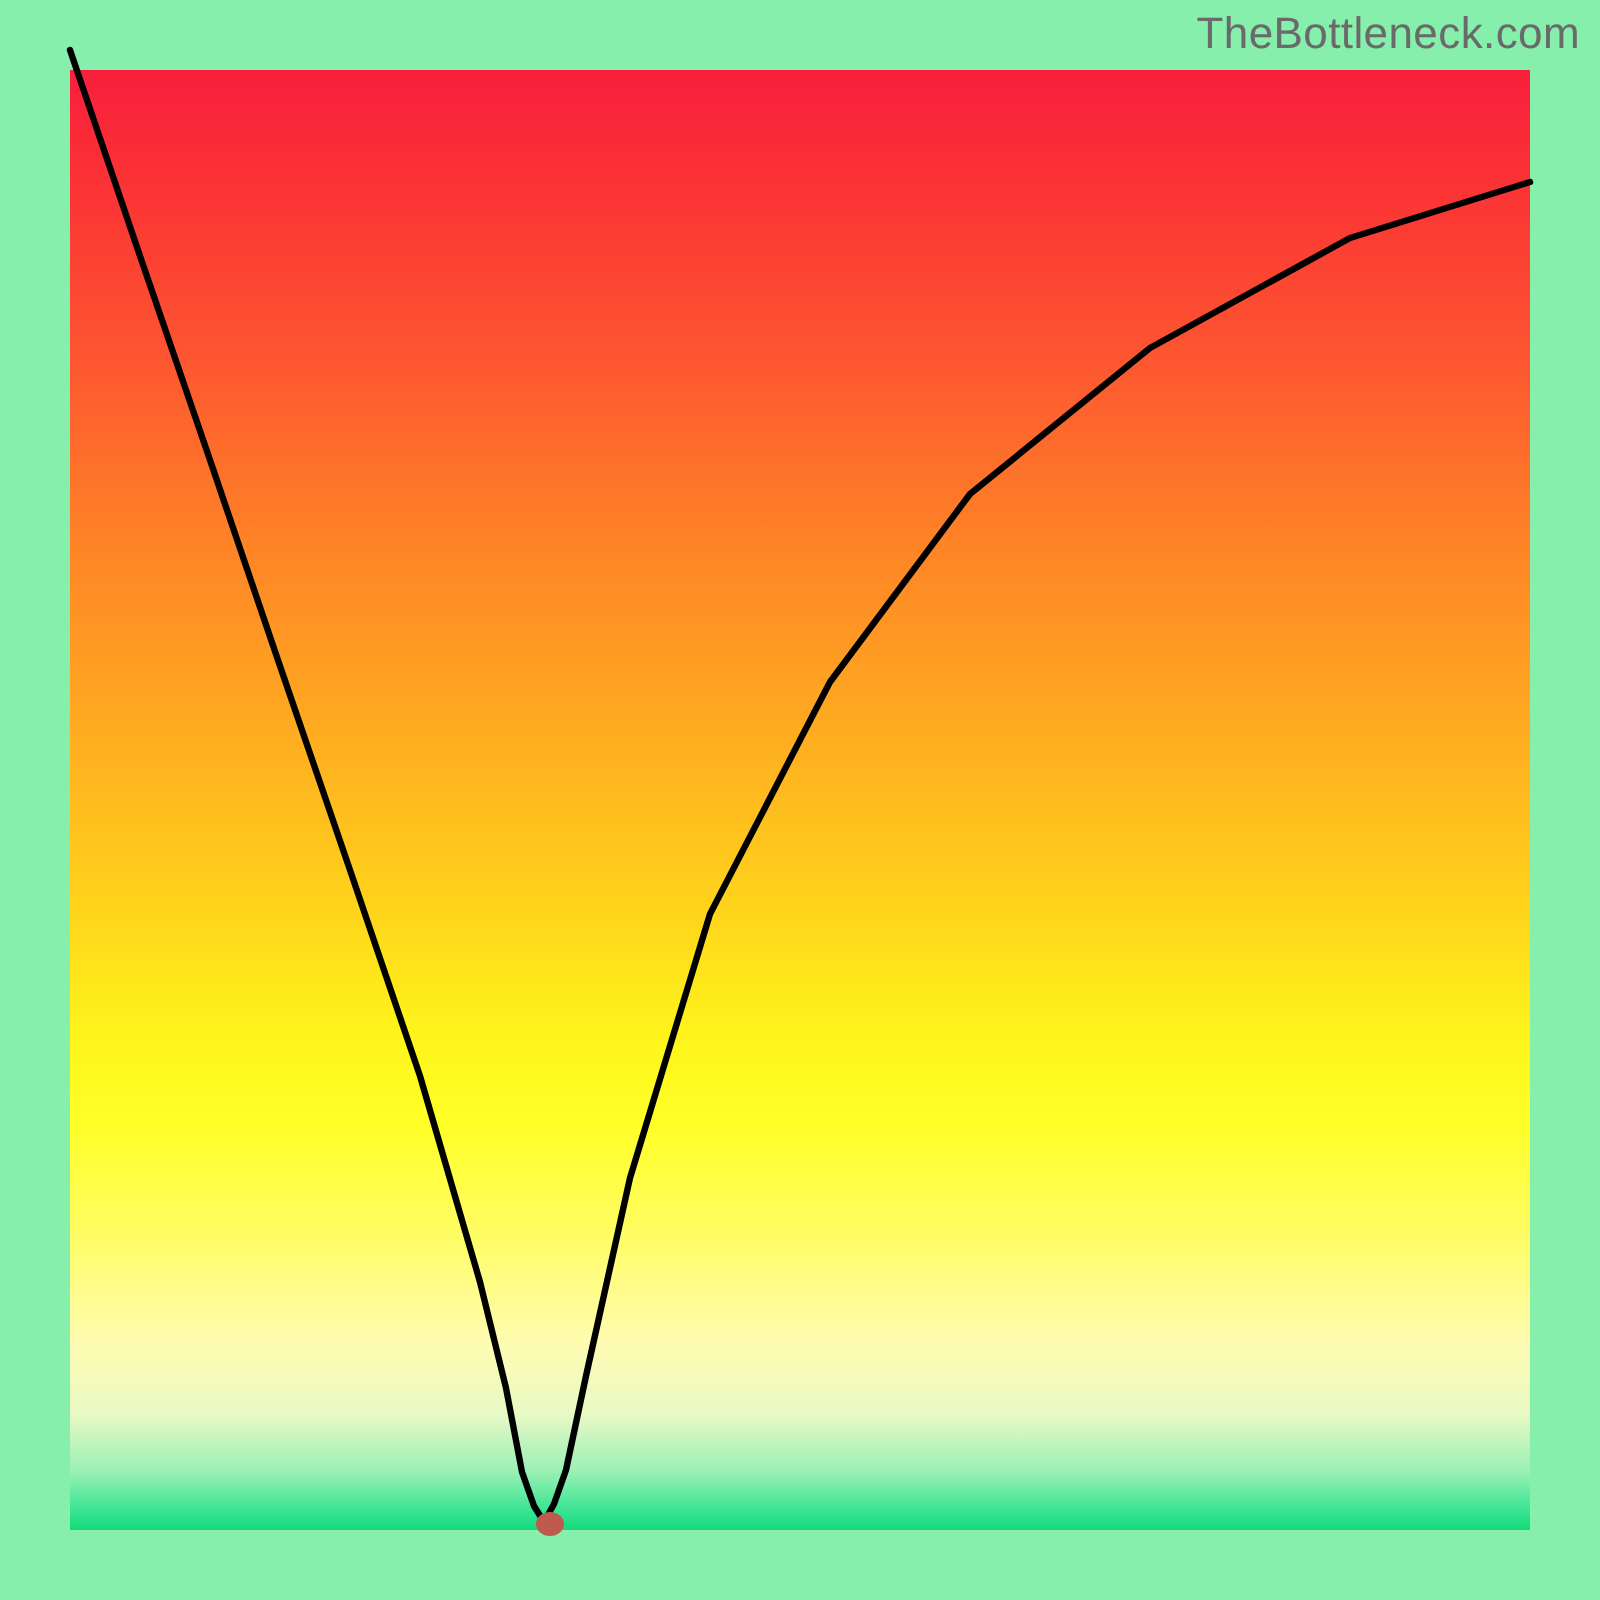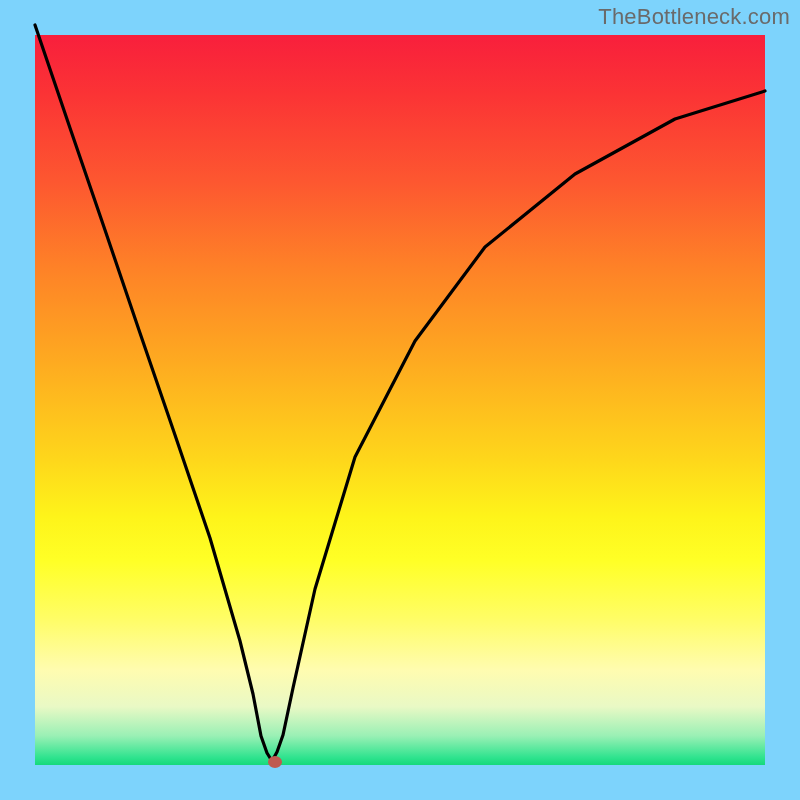--- a/index.html
+++ b/index.html
@@ -8,21 +8,21 @@
     width: 800px;
     height: 800px;
     background: #000;
     overflow: hidden;
     font-family: Arial, Helvetica, sans-serif;
   }
   .frame {
     position: relative;
     width: 800px;
     height: 800px;
-    background: #7dd3fc;
+    background: #86efac;
   }
   .watermark {
     position: absolute;
     top: 4px;
     right: 10px;
     color: #6a6a6a;
     font-size: 22px;
     font-weight: 400;
     letter-spacing: 0.2px;
     z-index: 5;

